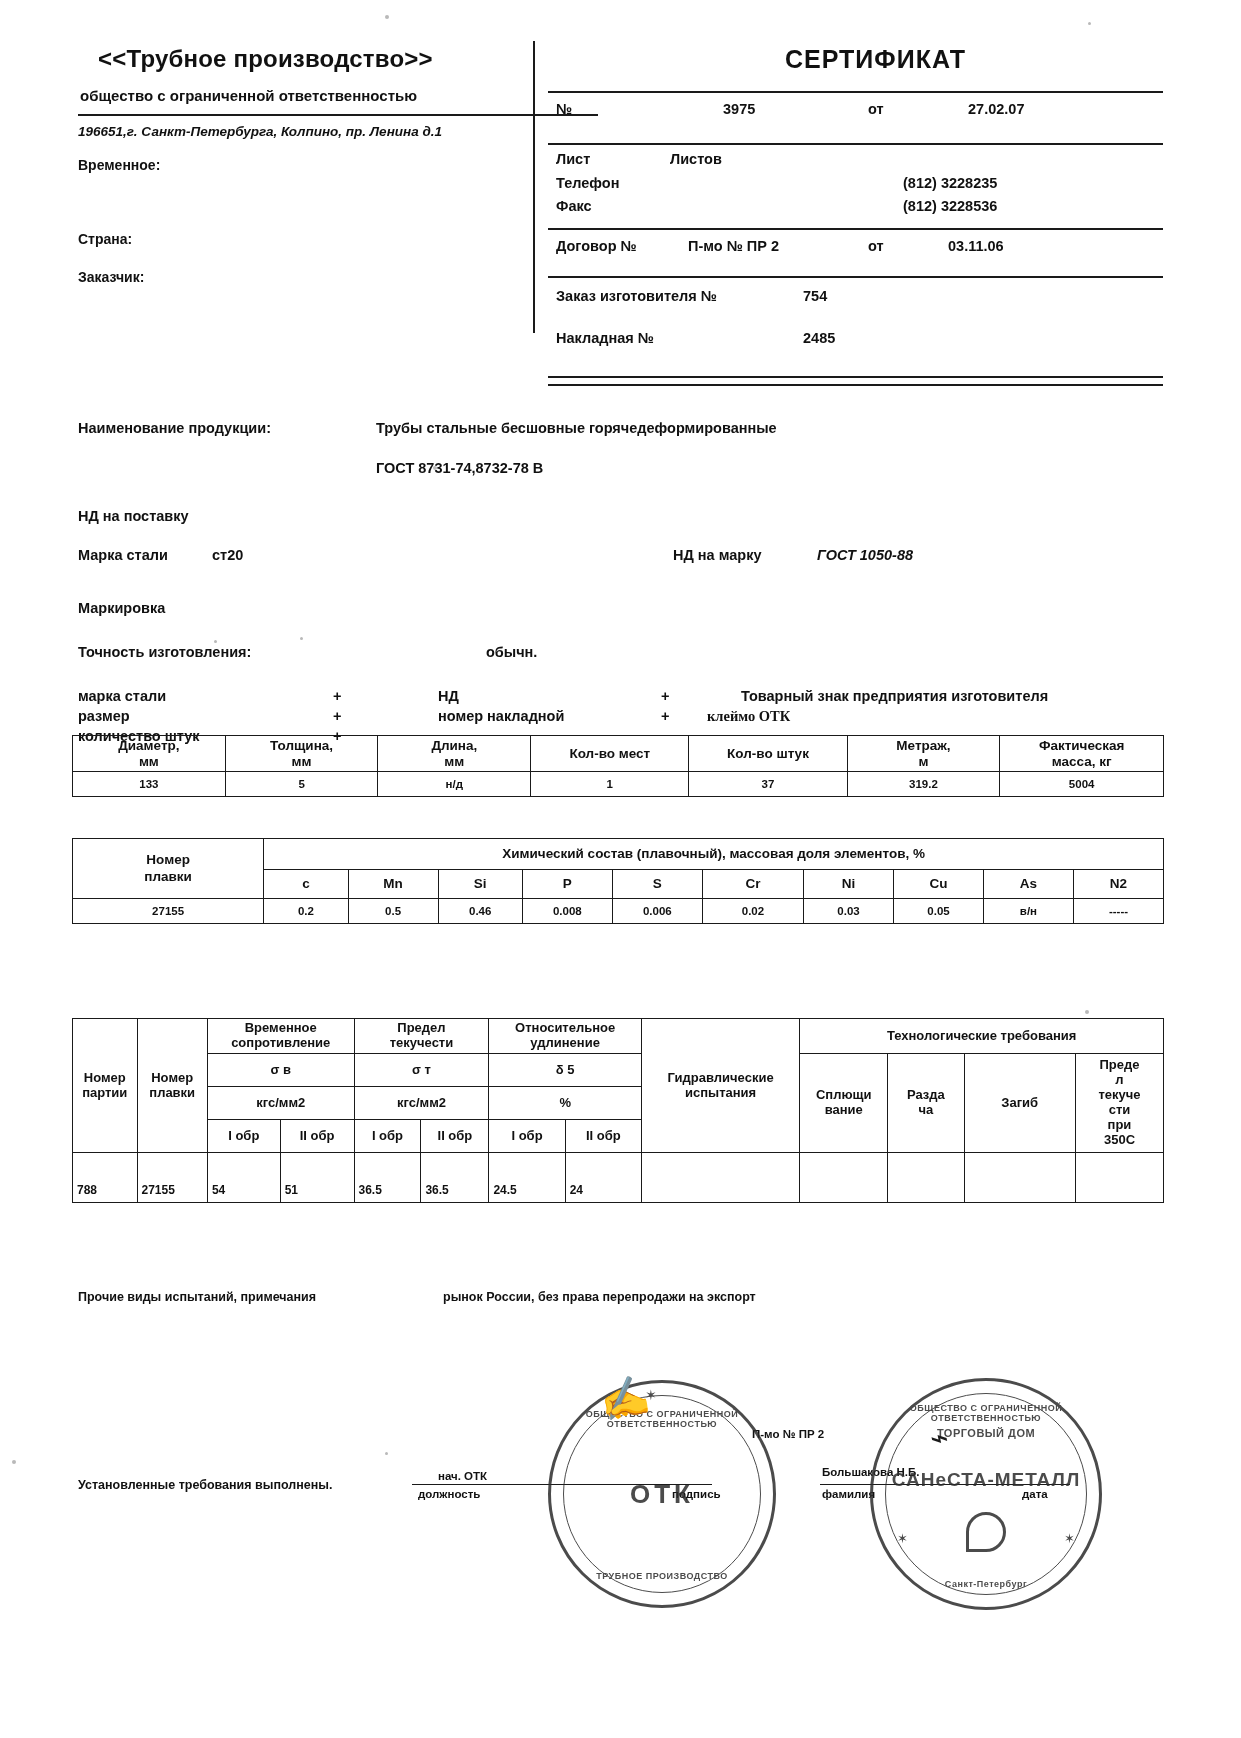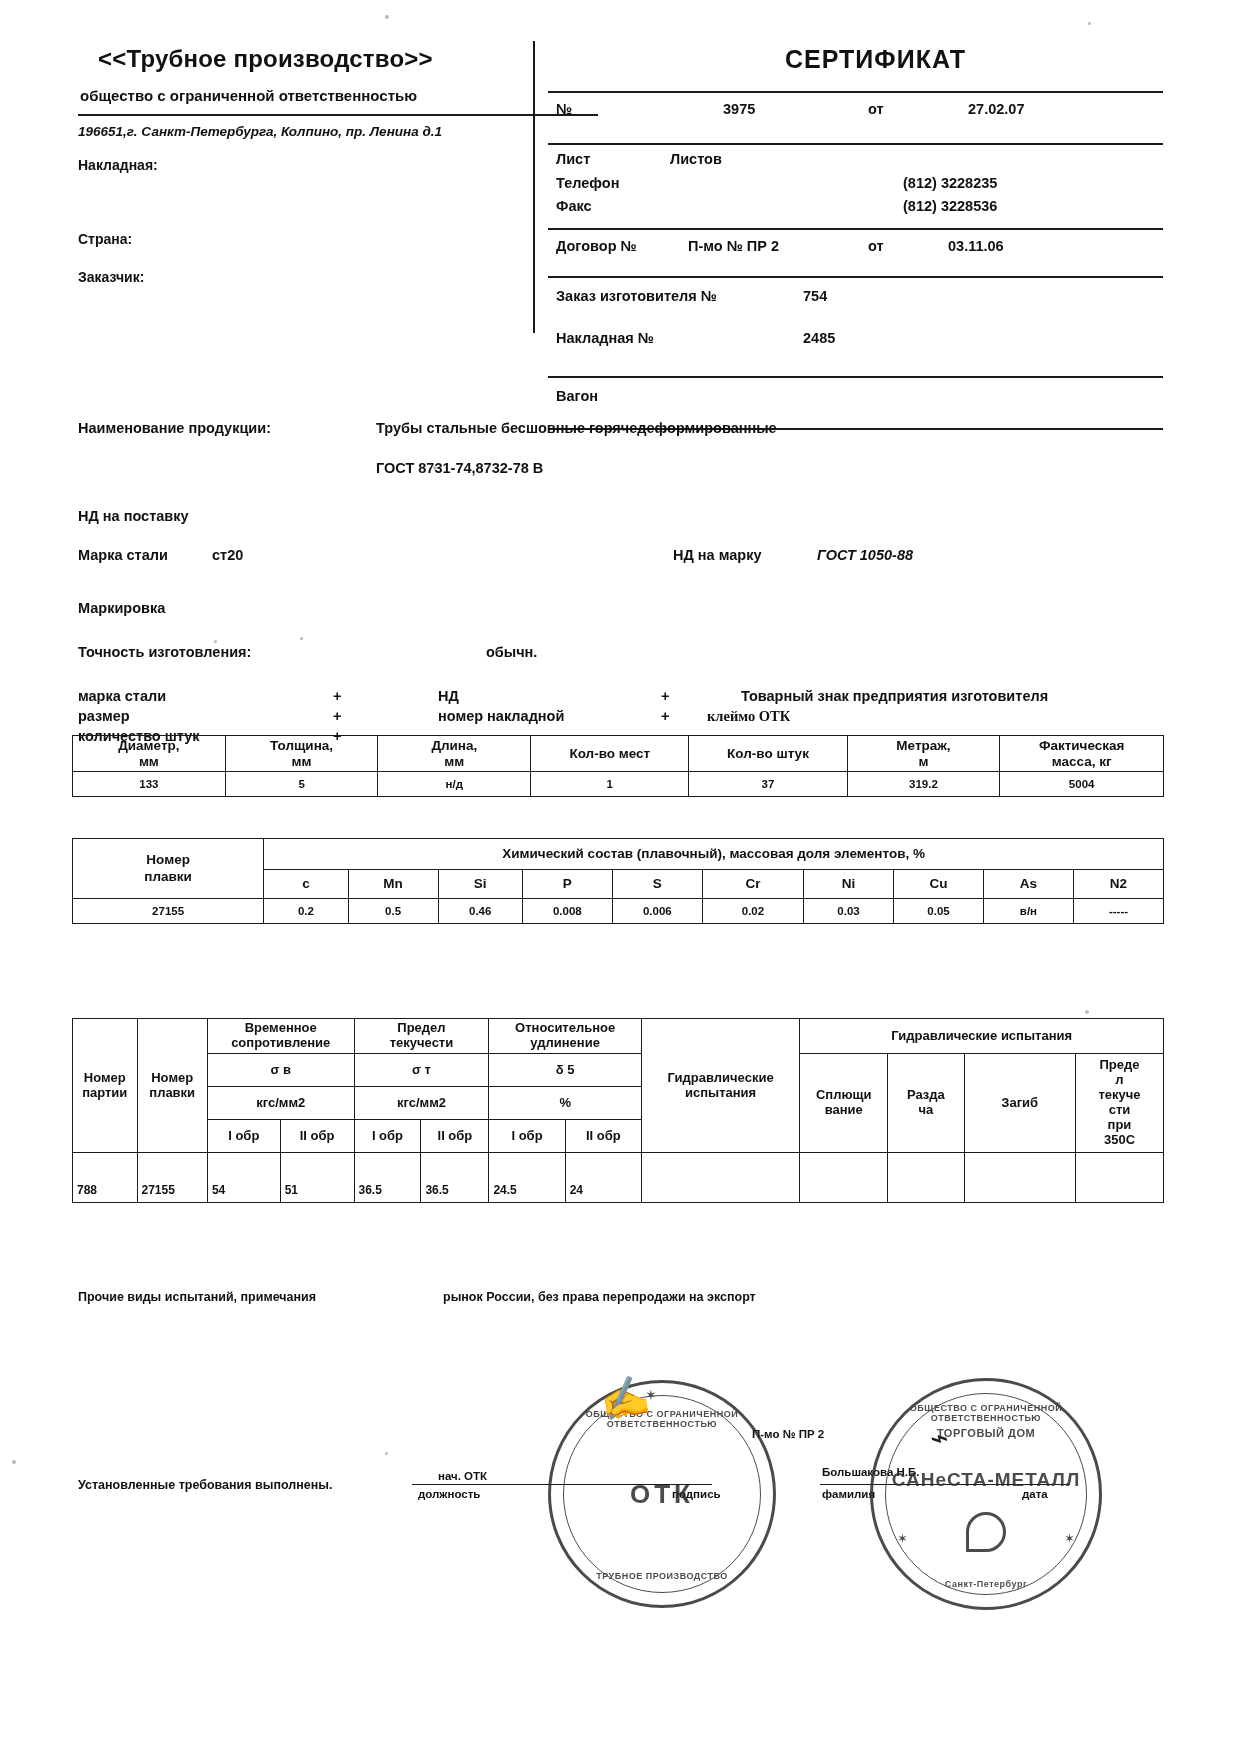--- a/index.html
+++ b/index.html
@@ -140,21 +140,21 @@
   <div class="speck" style="left:12px;top:1460px;width:4px;height:4px;"></div>
   <div class="speck" style="left:385px;top:1452px;width:3px;height:3px;"></div>
 
   <div class="hdr">
 
     <div class="hdr-left">
       <div class="company">&lt;&lt;Трубное производство&gt;&gt;</div>
       <div class="company-sub">общество с ограниченной ответственностью</div>
       <div class="rule" style="margin-top:10px;"></div>
       <div class="addr">196651,г. Санкт-Петербурга, Колпино, пр. Ленина д.1</div>
-      <div class="lbl">Накладная:</div>
+      <div class="lbl">Временное:</div>
       <div class="lbl" style="margin-top:58px;">Страна:</div>
       <div class="lbl" style="margin-top:22px;">Заказчик:</div>
     </div>
 
     <div class="vline"></div>
 
     <div class="hdr-right">
       <div class="cert-title">СЕРТИФИКАТ</div>
 
       <div class="rule" style="margin-top:17px;"></div>
@@ -190,23 +190,20 @@
 
       <div class="rrow" style="height:38px;padding-top:10px;">
         <span style="left:8px;">Заказ изготовителя №</span>
         <span style="left:255px;">754</span>
       </div>
       <div class="rrow" style="height:40px;padding-top:4px;">
         <span style="left:8px;">Накладная №</span>
         <span style="left:255px;">2485</span>
       </div>
       <div class="rule"></div>
-      <div class="rrow" style="height:34px;padding-top:10px;">
-        <span style="left:8px;">Вагон</span>
-      </div>
       <div class="rule"></div>
     </div>
   </div>
 
   <div class="mid">
     <div class="line" style="height:40px;">
       <span style="left:0;">Наименование продукции:</span>
       <span style="left:298px;">Трубы стальные бесшовные горячедеформированные</span>
     </div>
     <div class="line" style="height:48px;">
@@ -353,21 +350,21 @@
             <span>текучести</span>
           </th>
           <th colspan="2" style="width:13%;">
             <span>Относительное</span><br>
             <span>удлинение</span>
           </th>
           <th rowspan="4" style="width:13.5%;">
             <span>Гидравлические</span><br>
             <span>испытания</span>
           </th>
-          <th colspan="4" style="height:26px;">Гидравлические испытания</th>
+          <th colspan="4" style="height:26px;">Технологические требования</th>
         </tr>
         <tr>
           <th colspan="2" style="height:30px;">σ в</th>
           <th colspan="2">σ т</th>
           <th colspan="2">δ 5</th>
           <th rowspan="3" style="width:7.5%;">
             <span>Сплющи</span><br>
             <span>вание</span>
           </th>
           <th rowspan="3" style="width:6.5%;">

